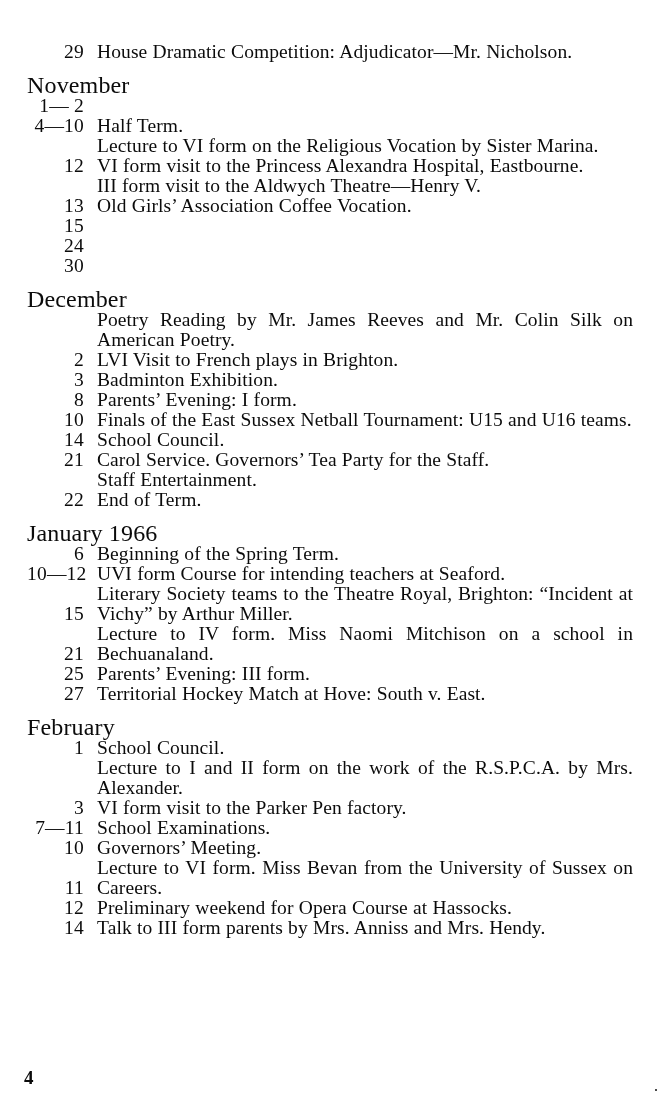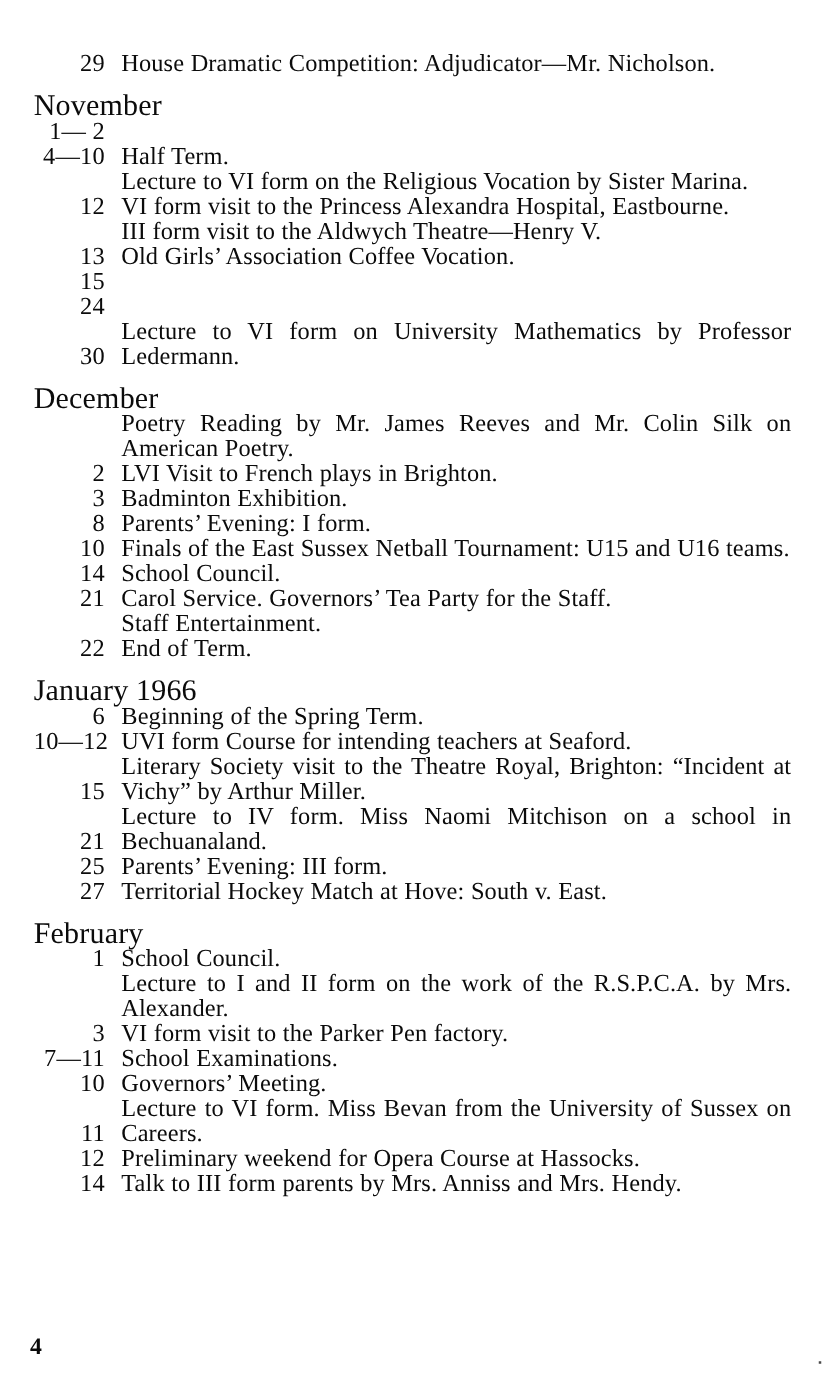--- a/index.html
+++ b/index.html
@@ -134,23 +134,20 @@
         </div>
       </div>
       <div class="entry">
         <div class="date">15</div>
       </div>
       <div class="entry">
         <div class="date">24</div>
       </div>
       <div class="entry">
         <div class="date">30</div>
-        <div class="lines">
-          <div class="para">Lecture to VI form on University Mathematics by Professor Ledermann.</div>
-        </div>
       </div>
       <div class="month">December</div>
       <div class="entry">
         <div class="date">2</div>
         <div class="lines">
           <div class="para">Poetry Reading by Mr. James Reeves and Mr. Colin Silk on American Poetry.</div>
           <div class="para">LVI Visit to French plays in Brighton.</div>
         </div>
       </div>
       <div class="entry">
@@ -199,21 +196,21 @@
       </div>
       <div class="entry">
         <div class="date">10—12</div>
         <div class="lines">
           <div class="para">UVI form Course for intending teachers at Seaford.</div>
         </div>
       </div>
       <div class="entry">
         <div class="date">15</div>
         <div class="lines">
-          <div class="para">Literary Society visit to the Theatre Royal, Brighton: “Incident at Vichy” by Arthur Miller.</div>
+          <div class="para">Literary Society teams to the Theatre Royal, Brighton: “Incident at Vichy” by Arthur Miller.</div>
         </div>
       </div>
       <div class="entry">
         <div class="date">21</div>
         <div class="lines">
           <div class="para">Lecture to IV form.  Miss Naomi Mitchison on a school in Bechuanaland.</div>
         </div>
       </div>
       <div class="entry">
         <div class="date">25</div>

